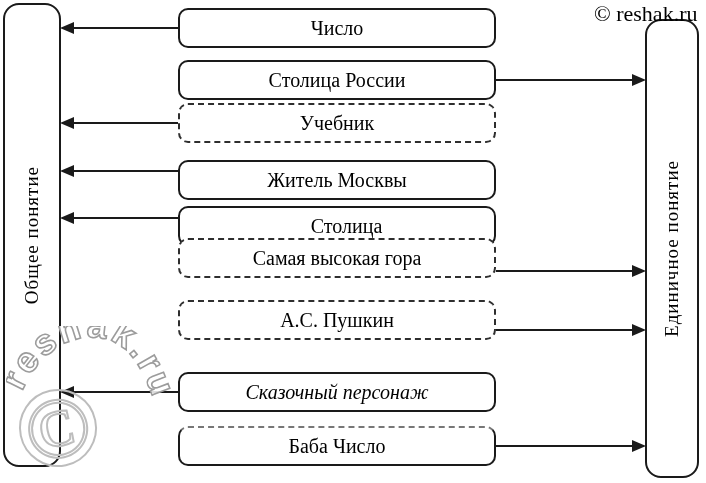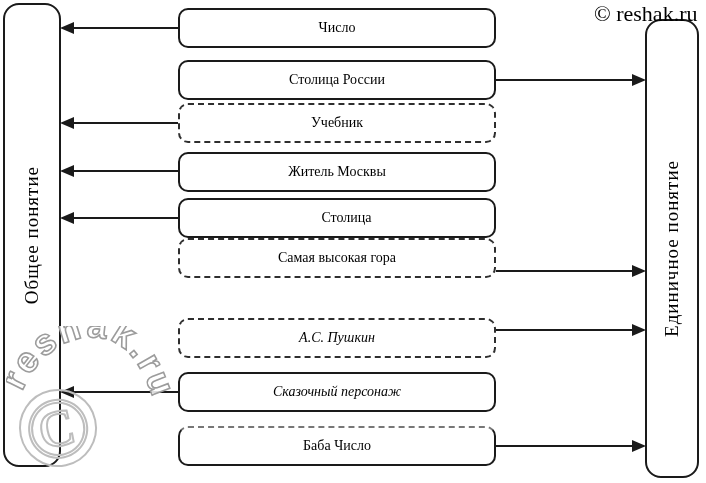--- a/index.html
+++ b/index.html
@@ -6,21 +6,21 @@
   .stage{position:relative;width:706px;height:483px;background:#fff;overflow:hidden;
          font-family:"Liberation Serif",serif;color:#000;}
   .side-box{position:absolute;border:2px solid #1a1a1a;border-radius:16px;box-sizing:border-box;
             display:flex;align-items:center;justify-content:center;background:transparent;}
   .side-box.left{left:3px;top:3px;width:58px;height:464px;}
   .side-box.right{left:645px;top:19px;width:54px;height:459px;}
   .side-label{writing-mode:vertical-rl;transform:rotate(180deg);
               font-size:19px;letter-spacing:1px;white-space:nowrap;}
   .cbox{position:absolute;left:178px;width:318px;height:40px;border:2px solid #1a1a1a;
         border-radius:10px;box-sizing:border-box;display:flex;align-items:center;
-        justify-content:center;background:#fff;font-size:14px;}
+        justify-content:center;background:#fff;font-size:20px;}
   .cbox.dashed{border-style:dashed;border-color:#2e2e2e;text-align:center;}
   .cbox.dashed-top{border-top-style:dashed;border-top-color:#777;}
   .arrow-line{position:absolute;height:2px;background:#1a1a1a;}
   .arrow-head{position:absolute;width:0;height:0;border-top:6px solid transparent;
               border-bottom:6px solid transparent;}
   .arrow-head.left{border-right:14px solid #1a1a1a;}
   .arrow-head.right{border-left:14px solid #1a1a1a;}
   .wm-topright{position:absolute;left:594px;top:1px;font-size:22px;color:#000;
                font-family:"Liberation Serif",serif;z-index:6;}
   .wm-svg{position:absolute;left:6px;top:326px;z-index:5;}
@@ -47,36 +47,36 @@
       <div class="cbox" style="top: 60px;">
         <span>Столица России</span>
       </div>
       <div class="arrow-line" style="top: 79px; left: 496px; width: 136px;"></div>
       <div class="arrow-head right" style="top: 74px; left: 632px;"></div>
       <div class="cbox dashed" style="top: 103px;">
         <span>Учебник</span>
       </div>
       <div class="arrow-line" style="top: 122px; left: 72px; width: 106px;"></div>
       <div class="arrow-head left" style="top: 117px; left: 60px;"></div>
-      <div class="cbox" style="top: 152px;">
+      <div class="cbox" style="top: 160px;">
         <span>Житель Москвы</span>
       </div>
       <div class="arrow-line" style="top: 170px; left: 72px; width: 106px;"></div>
       <div class="arrow-head left" style="top: 165px; left: 60px;"></div>
-      <div class="cbox" style="top: 198px; padding-left: 19px;">
+      <div class="cbox" style="top: 206px; padding-left: 19px;">
         <span>Столица</span>
       </div>
       <div class="arrow-line" style="top: 217px; left: 72px; width: 106px;"></div>
       <div class="arrow-head left" style="top: 212px; left: 60px;"></div>
       <div class="cbox dashed" style="top: 238px;">
         <span>Самая высокая гора</span>
       </div>
       <div class="arrow-line" style="top: 270px; left: 496px; width: 136px;"></div>
       <div class="arrow-head right" style="top: 265px; left: 632px;"></div>
-      <div class="cbox dashed" style="top: 318px; font-style: italic;">
+      <div class="cbox dashed" style="top: 300px;">
         <span>А.С. Пушкин</span>
       </div>
       <div class="arrow-line" style="top: 329px; left: 496px; width: 136px;"></div>
       <div class="arrow-head right" style="top: 324px; left: 632px;"></div>
       <div class="cbox" style="top: 372px; font-style: italic;">
         <span>Сказочный персонаж</span>
       </div>
       <div class="arrow-line" style="top: 391px; left: 72px; width: 106px;"></div>
       <div class="arrow-head left" style="top: 386px; left: 60px;"></div>
       <div class="cbox dashed-top" style="top: 426px;">

